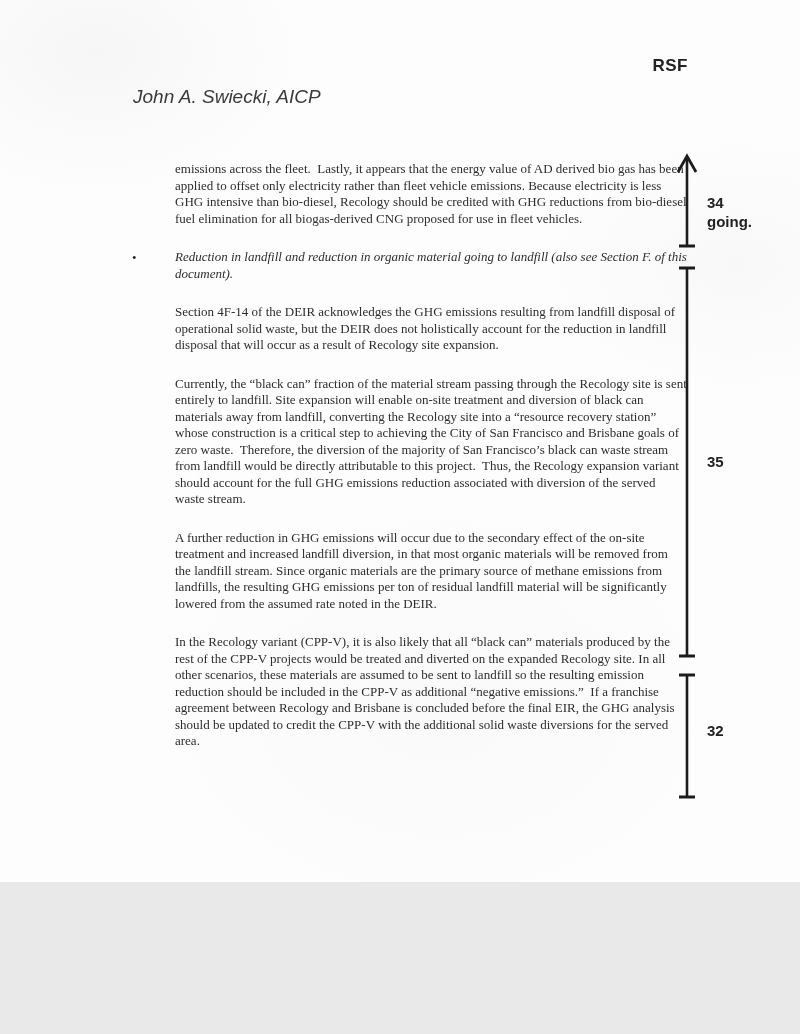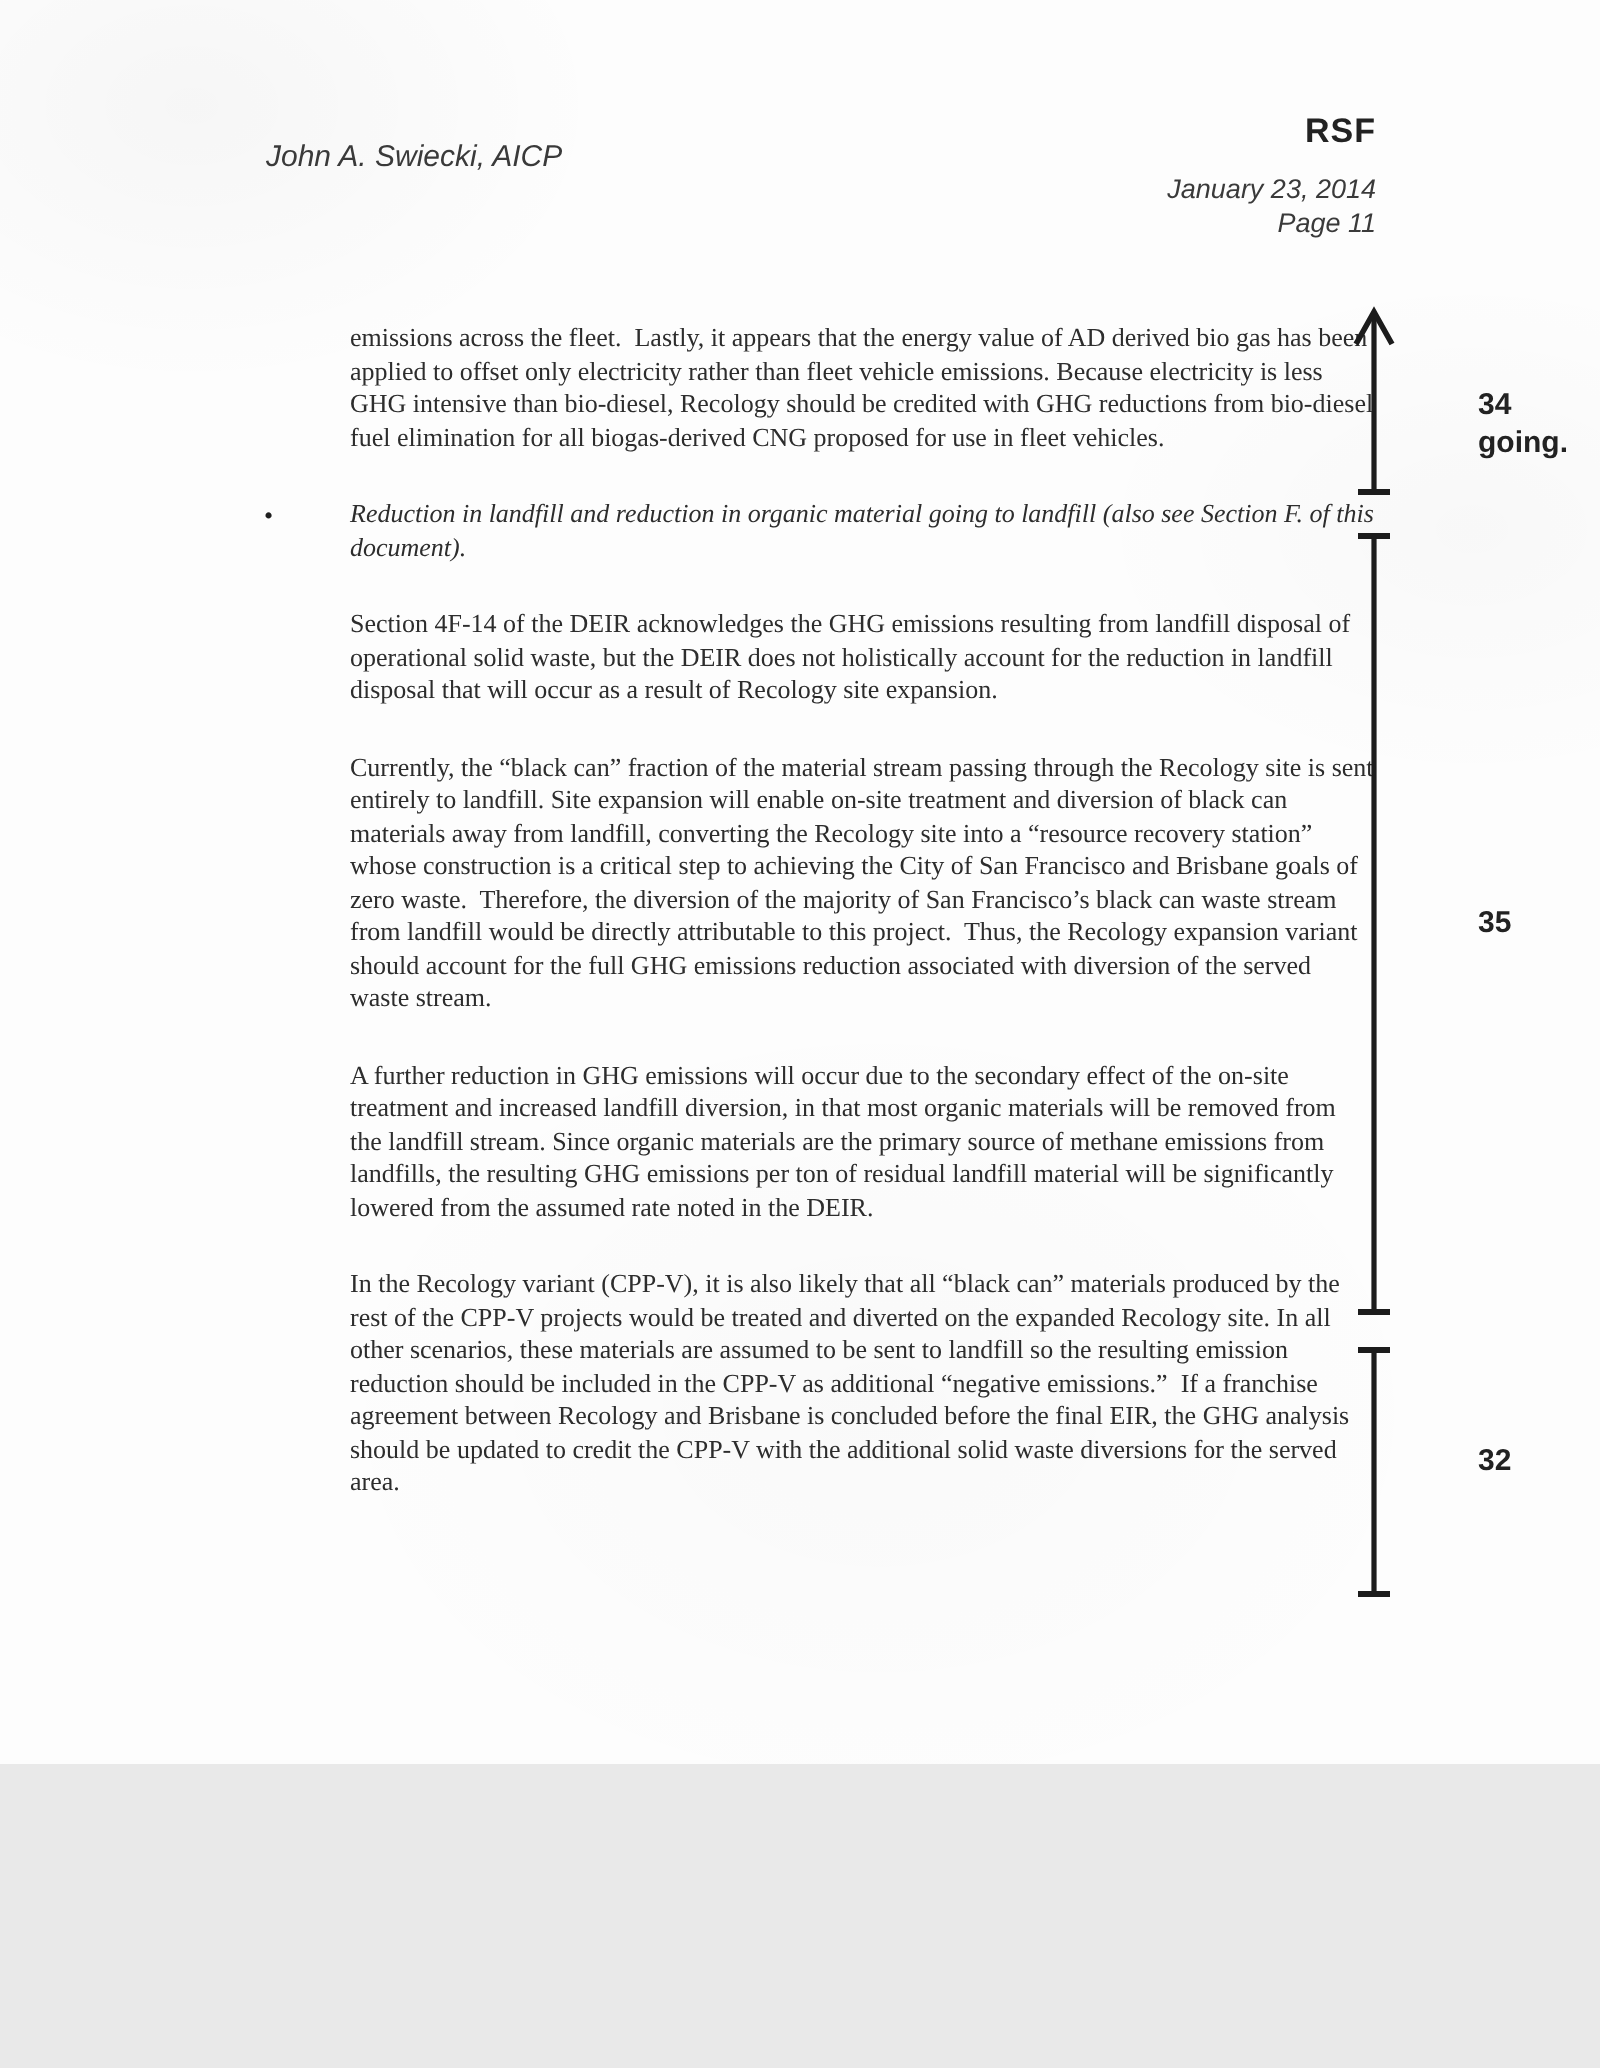--- a/index.html
+++ b/index.html
@@ -28,25 +28,25 @@
     top: 56px;
     right: 112px;
     font-family: "Liberation Sans", sans-serif;
     font-weight: bold;
     font-size: 17px;
     letter-spacing: 0.5px;
     color: #222;
   }
   .hdr-recipient {
     position: absolute;
-    top: 70px;
+    top: 86px;
     left: 133px;
     font-family: "Liberation Sans", sans-serif;
     font-style: italic;
-    font-size: 15px;
+    font-size: 19px;
     color: #3a3a3a;
   }
   .hdr-dateblock {
     position: absolute;
     top: 86px;
     right: 112px;
     text-align: right;
     font-family: "Liberation Sans", sans-serif;
     font-style: italic;
     font-size: 13.5px;
@@ -91,21 +91,20 @@
     stroke: #1c1c1c;
     fill: none;
   }
   .note-label {
     position: absolute;
     font-family: "Liberation Sans", sans-serif;
     font-weight: bold;
     font-size: 15px;
     line-height: 19px;
     color: #222;
-    margin-left: 32px;
   }
   #note-34 { left: 707px; top: 193px; }
   #note-35 { left: 707px; top: 452px; }
   #note-36 { left: 707px; top: 721px; }
 
   
   .footer-page {
     position: absolute;
     top: 967px;
     left: 0;
@@ -134,24 +133,20 @@
     border-top: 1px solid rgba(0,0,0,0.03);
   }
 </style>
 </head>
 <body>
 
 <div id="page">
 
   <div class="hdr-rsf">RSF</div>
   <div class="hdr-recipient">John A. Swiecki, AICP</div>
-  <div class="hdr-dateblock">
-    <div>January 23, 2014</div>
-    <div>Page 11</div>
-  </div>
 
   <div class="doc-body">
     <p>emissions across the fleet.  Lastly, it appears that the energy value of AD derived bio gas has been applied to offset only electricity rather than fleet vehicle emissions. Because electricity is less GHG intensive than bio-diesel, Recology should be credited with GHG reductions from bio-diesel fuel elimination for all biogas-derived CNG proposed for use in fleet vehicles.</p>
     <p class="bullet-para"><span class="bullet-marker">•</span><span>Reduction in landfill and reduction in organic material going to landfill (also see Section F. of this document).</span></p>
     <p>Section 4F-14 of the DEIR acknowledges the GHG emissions resulting from landfill disposal of operational solid waste, but the DEIR does not holistically account for the reduction in landfill disposal that will occur as a result of Recology site expansion.</p>
     <p>Currently, the “black can” fraction of the material stream passing through the Recology site is sent entirely to landfill. Site expansion will enable on-site treatment and diversion of black can materials away from landfill, converting the Recology site into a “resource recovery station” whose construction is a critical step to achieving the City of San Francisco and Brisbane goals of zero waste.  Therefore, the diversion of the majority of San Francisco’s black can waste stream from landfill would be directly attributable to this project.  Thus, the Recology expansion variant should account for the full GHG emissions reduction associated with diversion of the served waste stream.</p>
     <p>A further reduction in GHG emissions will occur due to the secondary effect of the on-site treatment and increased landfill diversion, in that most organic materials will be removed from the landfill stream. Since organic materials are the primary source of methane emissions from landfills, the resulting GHG emissions per ton of residual landfill material will be significantly lowered from the assumed rate noted in the DEIR.</p>
     <p>In the Recology variant (CPP-V), it is also likely that all “black can” materials produced by the rest of the CPP-V projects would be treated and diverted on the expanded Recology site. In all other scenarios, these materials are assumed to be sent to landfill so the resulting emission reduction should be included in the CPP-V as additional “negative emissions.”  If a franchise agreement between Recology and Brisbane is concluded before the final EIR, the GHG analysis should be updated to credit the CPP-V with the additional solid waste diversions for the served area.</p>
   </div>
 

